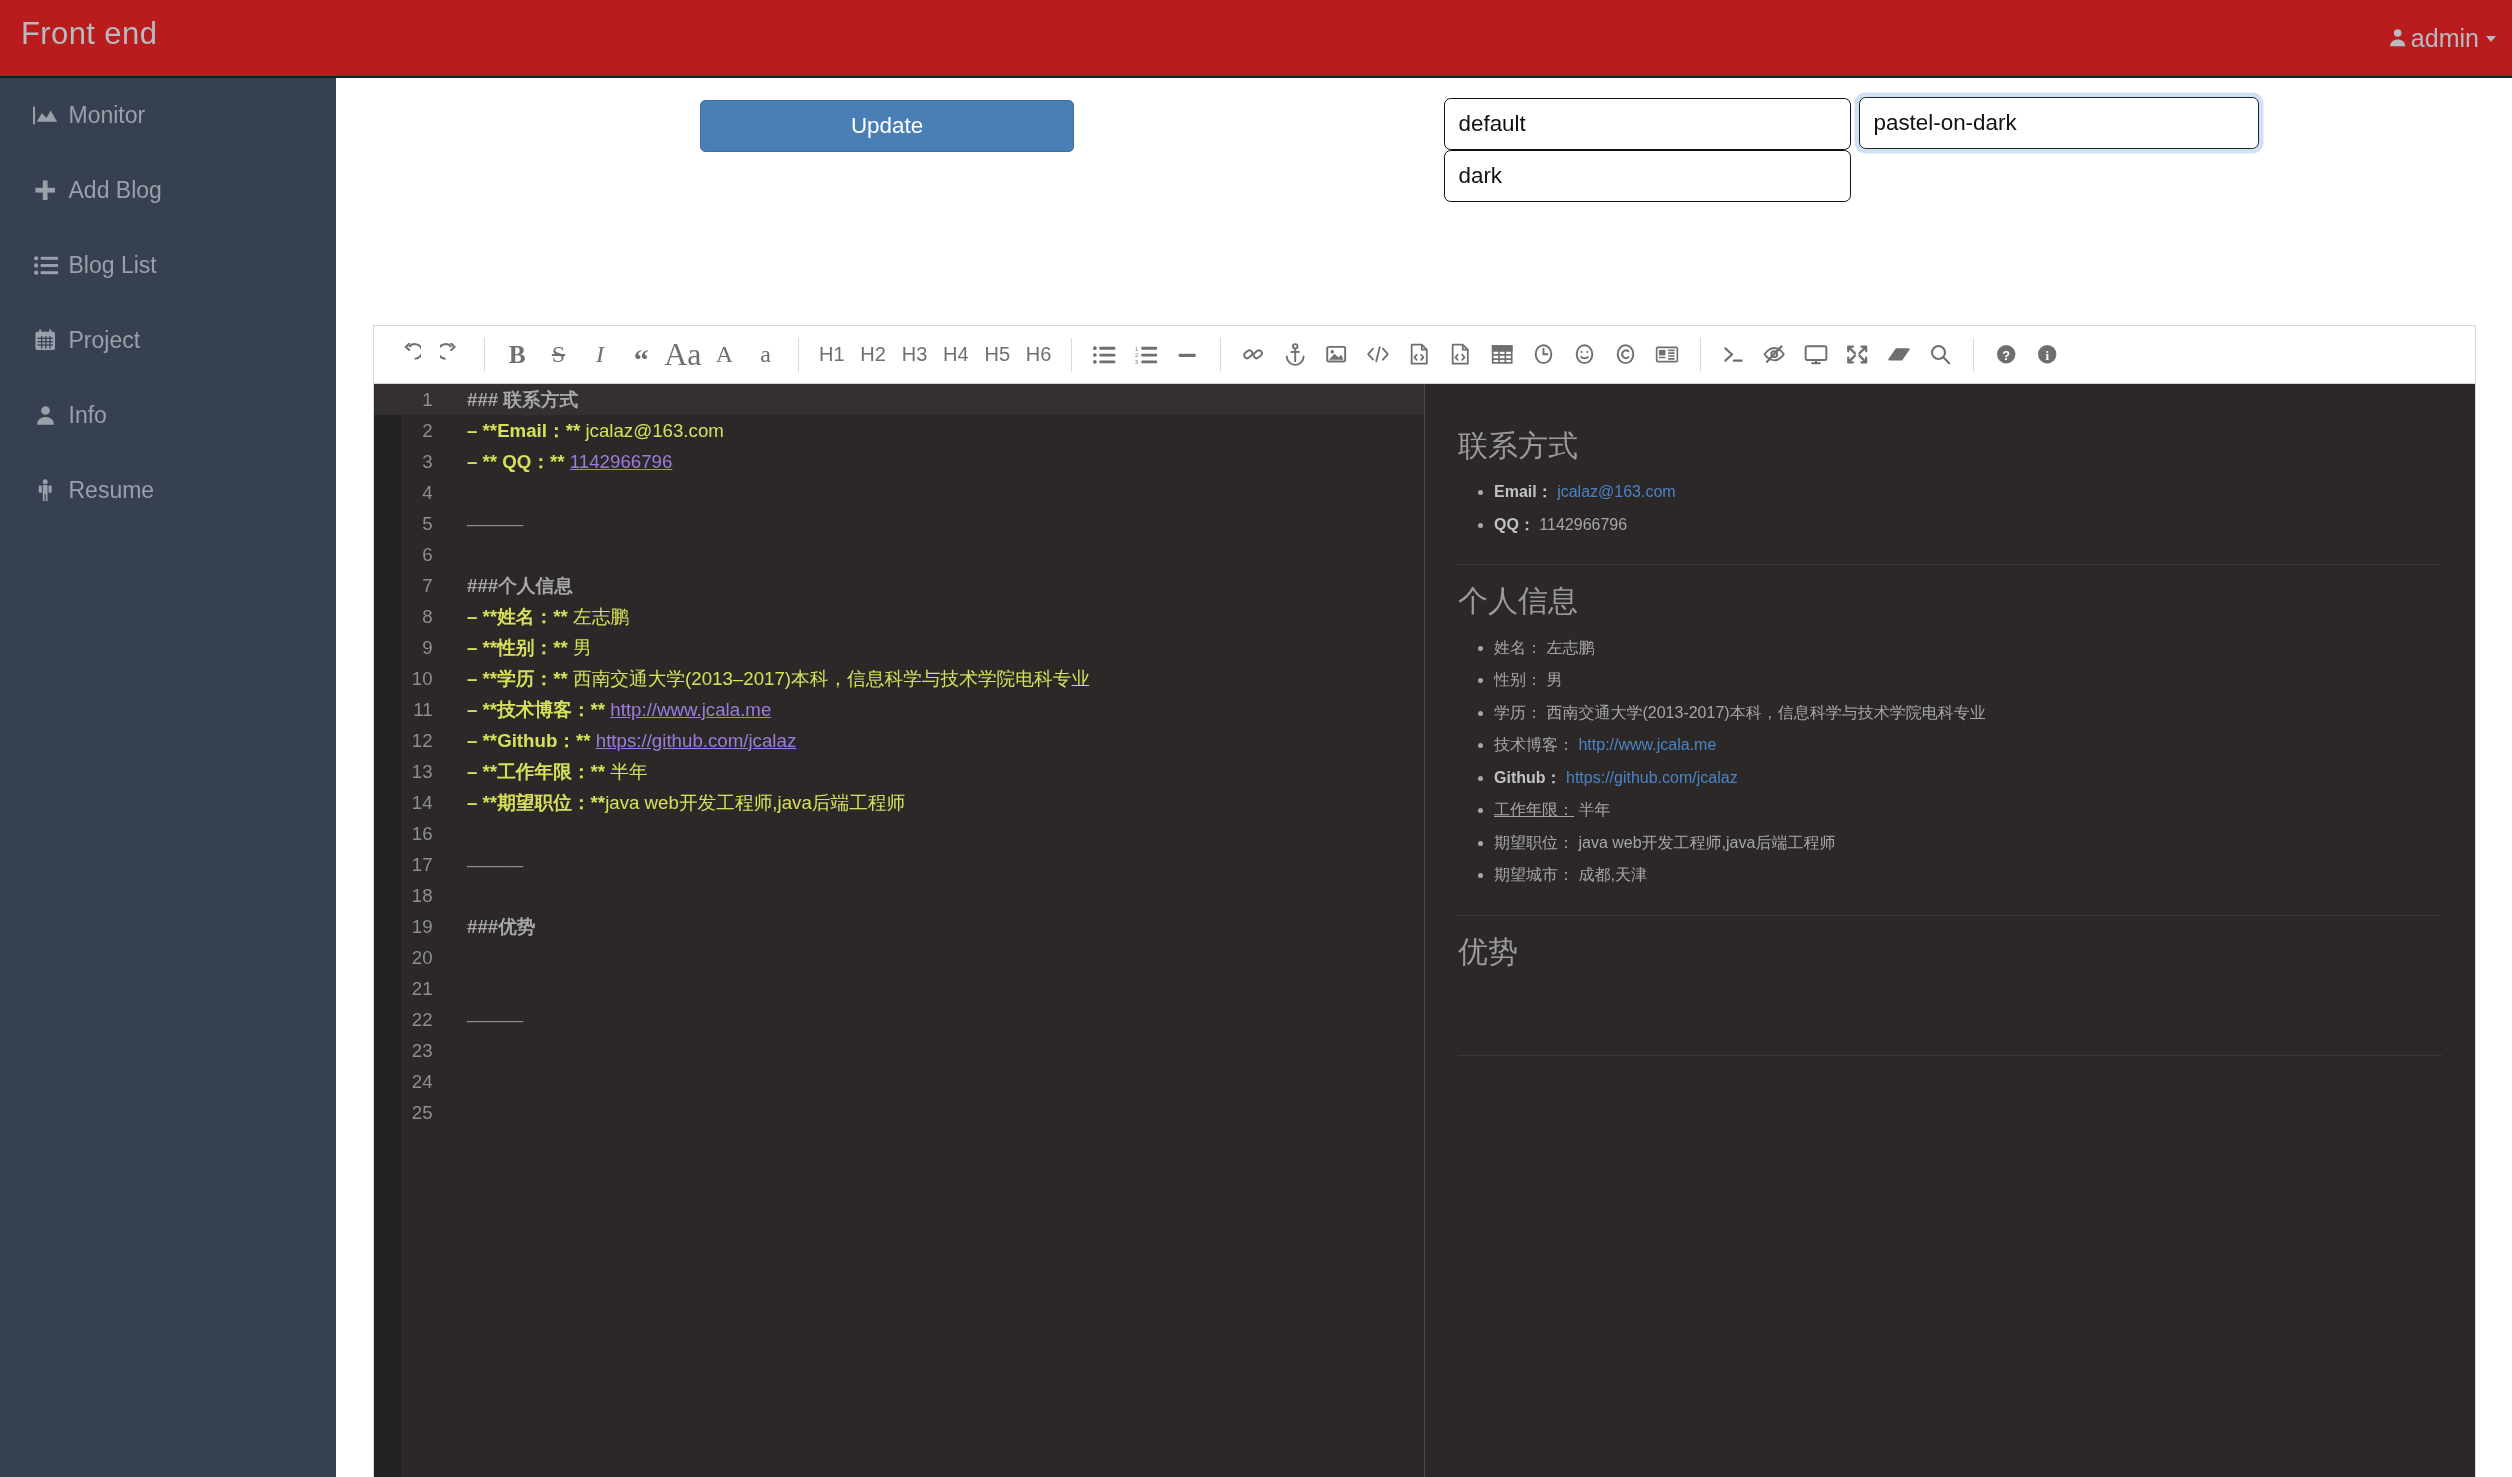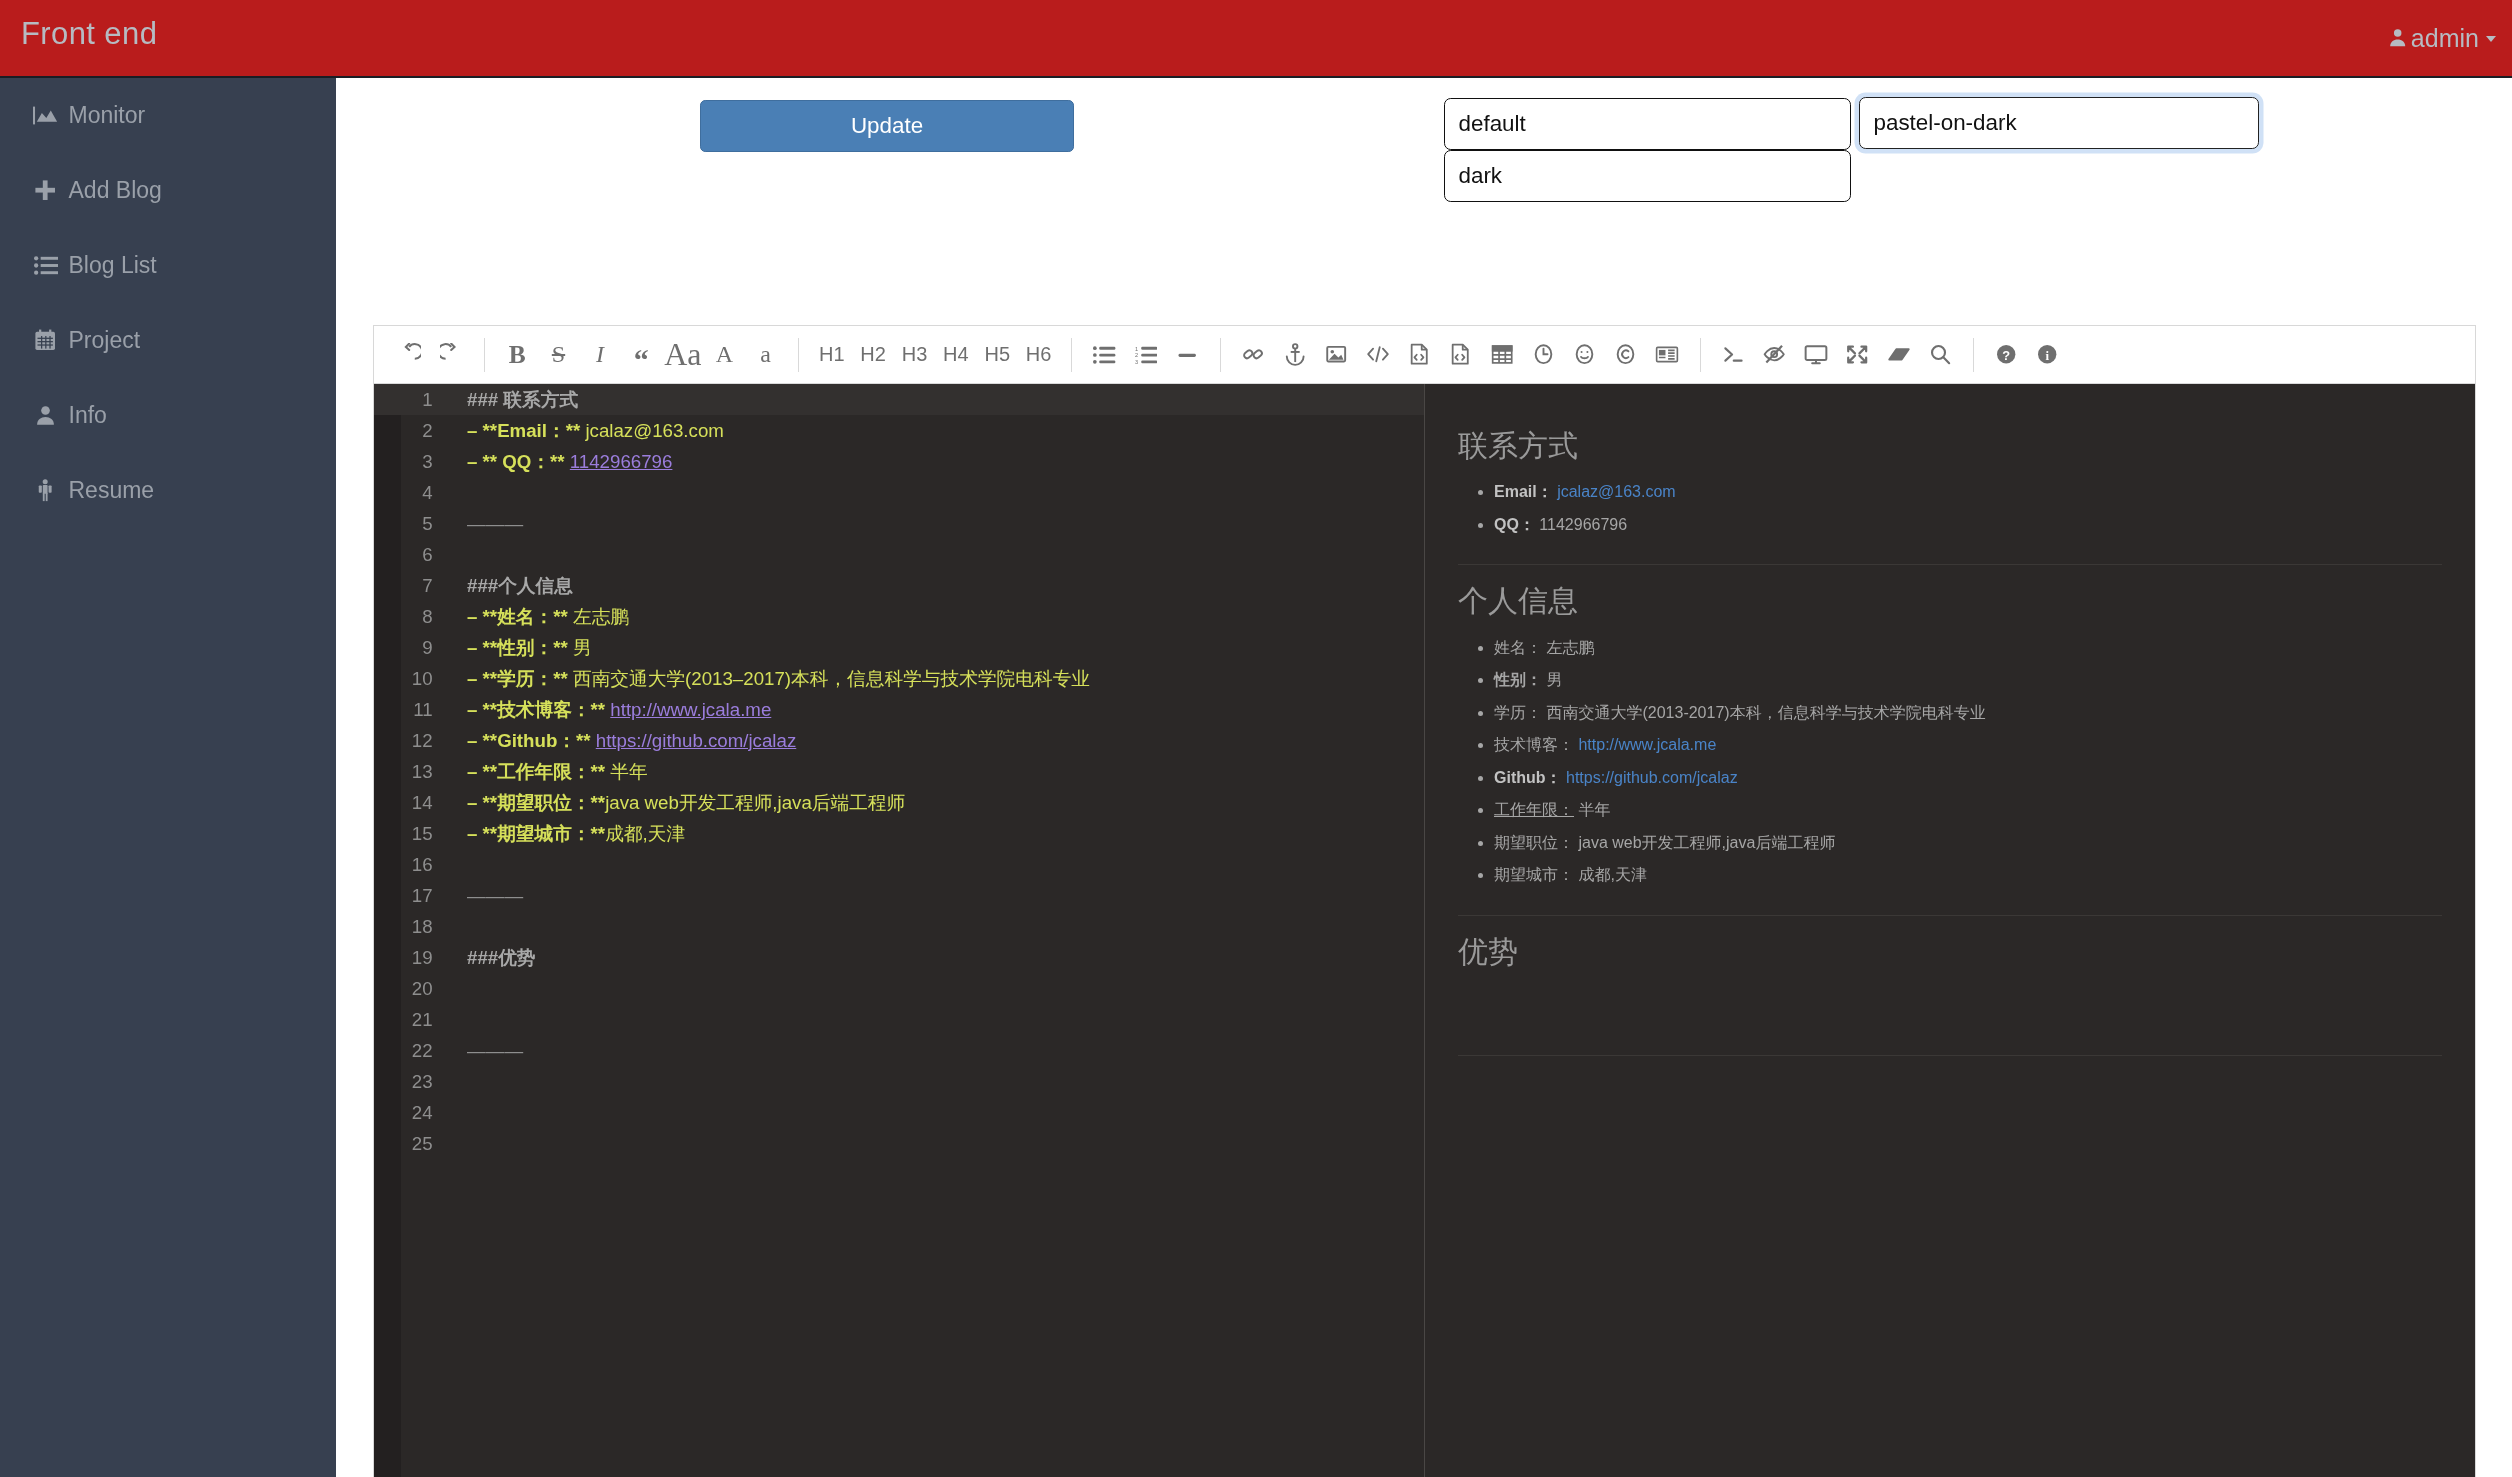--- a/index.html
+++ b/index.html
@@ -577,24 +577,20 @@
             </div>
             <div class="cline">
               <span class="lnum">13</span>
               <span class="ltext"><span class="tok-bold">– **工作年限：** </span><span class="tok-plain">半年</span></span>
             </div>
             <div class="cline">
               <span class="lnum">14</span>
               <span class="ltext"><span class="tok-bold">– **期望职位：**</span><span class="tok-plain">java web开发工程师,java后端工程师</span></span>
             </div>
             <div class="cline">
-              <span class="lnum">15</span>
-              <span class="ltext"><span class="tok-bold">– **期望城市：**</span><span class="tok-plain">成都,天津</span></span>
-            </div>
-            <div class="cline">
               <span class="lnum">16</span>
               <span class="ltext"></span>
             </div>
             <div class="cline">
               <span class="lnum">17</span>
               <span class="ltext"><span class="tok-hr">———</span></span>
             </div>
             <div class="cline">
               <span class="lnum">18</span>
               <span class="ltext"></span>
@@ -634,21 +630,21 @@
         <h3 class="pv-h3">联系方式</h3>
         <ul class="pv-ul" id="pv-list-1">
             <li><b>Email：</b> <span class="pv-link">jcalaz@163.com</span></li>
             <li><b>QQ：</b> <span>1142966796</span></li>
           </ul>
         <hr class="pv-hr">
 
         <h3 class="pv-h3">个人信息</h3>
         <ul class="pv-ul" id="pv-list-2">
             <li><b style="font-weight: 400; color: rgb(166, 166, 166);">姓名：</b> <span>左志鹏</span></li>
-            <li><b style="font-weight: 700; color: rgb(166, 166, 166);">性别：</b> <span>男</span></li>
+            <li><b style="font-weight: 400; color: rgb(166, 166, 166);">性别：</b> <span>男</span></li>
             <li><b style="font-weight: 400; color: rgb(166, 166, 166);">学历：</b> <span>西南交通大学(2013-2017)本科，信息科学与技术学院电科专业</span></li>
             <li><b style="font-weight: 400; color: rgb(166, 166, 166);">技术博客：</b> <span class="pv-link">http://www.jcala.me</span></li>
             <li><b>Github：</b> <span class="pv-link">https://github.com/jcalaz</span></li>
             <li><b style="font-weight: 400; color: rgb(166, 166, 166); text-decoration: underline;">工作年限：</b> <span>半年</span></li>
             <li><b style="font-weight: 400; color: rgb(166, 166, 166);">期望职位：</b> <span>java web开发工程师,java后端工程师</span></li>
             <li><b style="font-weight: 400; color: rgb(166, 166, 166);">期望城市：</b> <span>成都,天津</span></li>
           </ul>
         <hr class="pv-hr">
 
         <h3 class="pv-h3">优势</h3>

